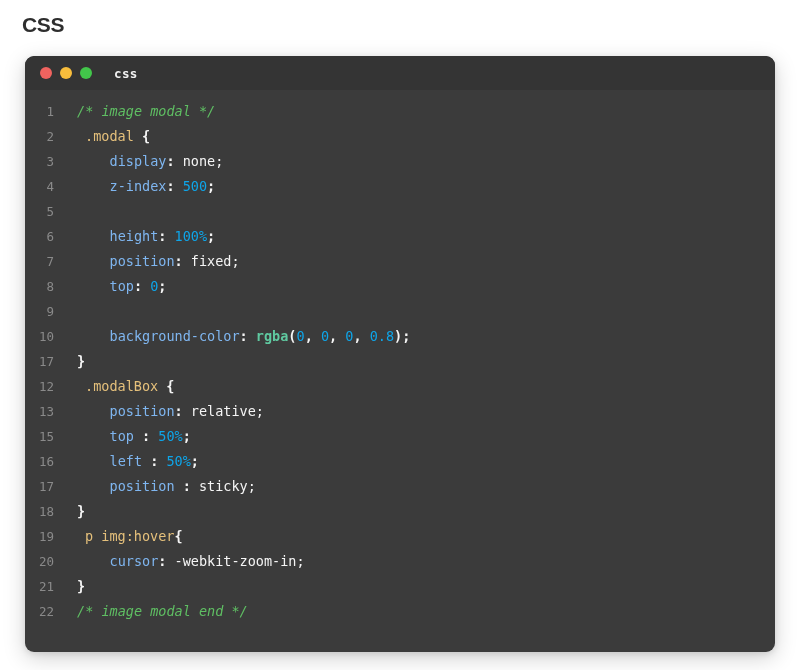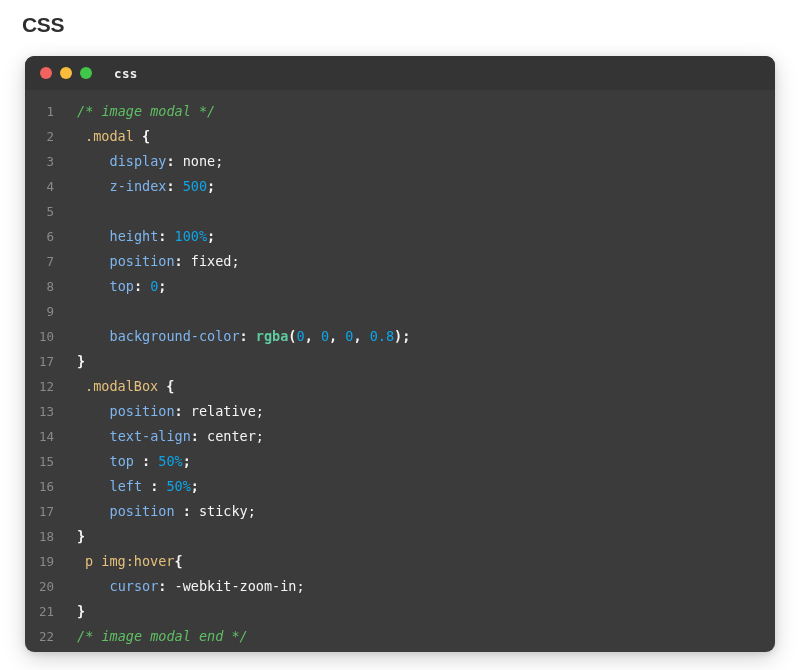--- a/index.html
+++ b/index.html
@@ -139,21 +139,20 @@
       <div class="code-line"><span class="ln">4</span><span class="code-text"><span class="tok-punct">    </span><span class="tok-prop">z-index</span><span class="tok-punct">: </span><span class="tok-number">500</span><span class="tok-punct">;</span></span></div>
       <div class="code-line"><span class="ln">5</span></div>
       <div class="code-line"><span class="ln">6</span><span class="code-text"><span class="tok-punct">    </span><span class="tok-prop">height</span><span class="tok-punct">: </span><span class="tok-number">100%</span><span class="tok-punct">;</span></span></div>
       <div class="code-line"><span class="ln">7</span><span class="code-text"><span class="tok-punct">    </span><span class="tok-prop">position</span><span class="tok-punct">: </span><span class="tok-value">fixed;</span></span></div>
       <div class="code-line"><span class="ln">8</span><span class="code-text"><span class="tok-punct">    </span><span class="tok-prop">top</span><span class="tok-punct">: </span><span class="tok-number">0</span><span class="tok-punct">;</span></span></div>
       <div class="code-line"><span class="ln">9</span></div>
       <div class="code-line"><span class="ln">10</span><span class="code-text"><span class="tok-punct">    </span><span class="tok-prop">background-color</span><span class="tok-punct">: </span><span class="tok-func">rgba</span><span class="tok-punct">(</span><span class="tok-number">0</span><span class="tok-punct">, </span><span class="tok-number">0</span><span class="tok-punct">, </span><span class="tok-number">0</span><span class="tok-punct">, </span><span class="tok-number">0.8</span><span class="tok-punct">);</span></span></div>
       <div class="code-line"><span class="ln">17</span><span class="code-text"><span class="tok-punct">}</span></span></div>
       <div class="code-line"><span class="ln">12</span><span class="code-text"><span class="tok-selector">.modalBox </span><span class="tok-punct">{</span></span></div>
       <div class="code-line"><span class="ln">13</span><span class="code-text"><span class="tok-punct">    </span><span class="tok-prop">position</span><span class="tok-punct">: </span><span class="tok-value">relative;</span></span></div>
-      <div class="code-line"><span class="ln">14</span><span class="code-text"><span class="tok-punct">    </span><span class="tok-prop">text-align</span><span class="tok-punct">: </span><span class="tok-value">center;</span></span></div>
       <div class="code-line"><span class="ln">15</span><span class="code-text"><span class="tok-punct">    </span><span class="tok-prop">top</span><span class="tok-punct"> : </span><span class="tok-number">50%</span><span class="tok-punct">;</span></span></div>
       <div class="code-line"><span class="ln">16</span><span class="code-text"><span class="tok-punct">    </span><span class="tok-prop">left</span><span class="tok-punct"> : </span><span class="tok-number">50%</span><span class="tok-punct">;</span></span></div>
       <div class="code-line"><span class="ln">17</span><span class="code-text"><span class="tok-punct">    </span><span class="tok-prop">position</span><span class="tok-punct"> : </span><span class="tok-value">sticky;</span></span></div>
       <div class="code-line"><span class="ln">18</span><span class="code-text"><span class="tok-punct">}</span></span></div>
       <div class="code-line"><span class="ln">19</span><span class="code-text"><span class="tok-selector">p img:hover</span><span class="tok-punct">{</span></span></div>
       <div class="code-line"><span class="ln">20</span><span class="code-text"><span class="tok-punct">    </span><span class="tok-prop">cursor</span><span class="tok-punct">: </span><span class="tok-value">-webkit-zoom-in;</span></span></div>
       <div class="code-line"><span class="ln">21</span><span class="code-text"><span class="tok-punct">}</span></span></div>
       <div class="code-line"><span class="ln">22</span><span class="code-text"><span class="tok-comment">/* image modal end */</span></span></div>
     </div>
 

